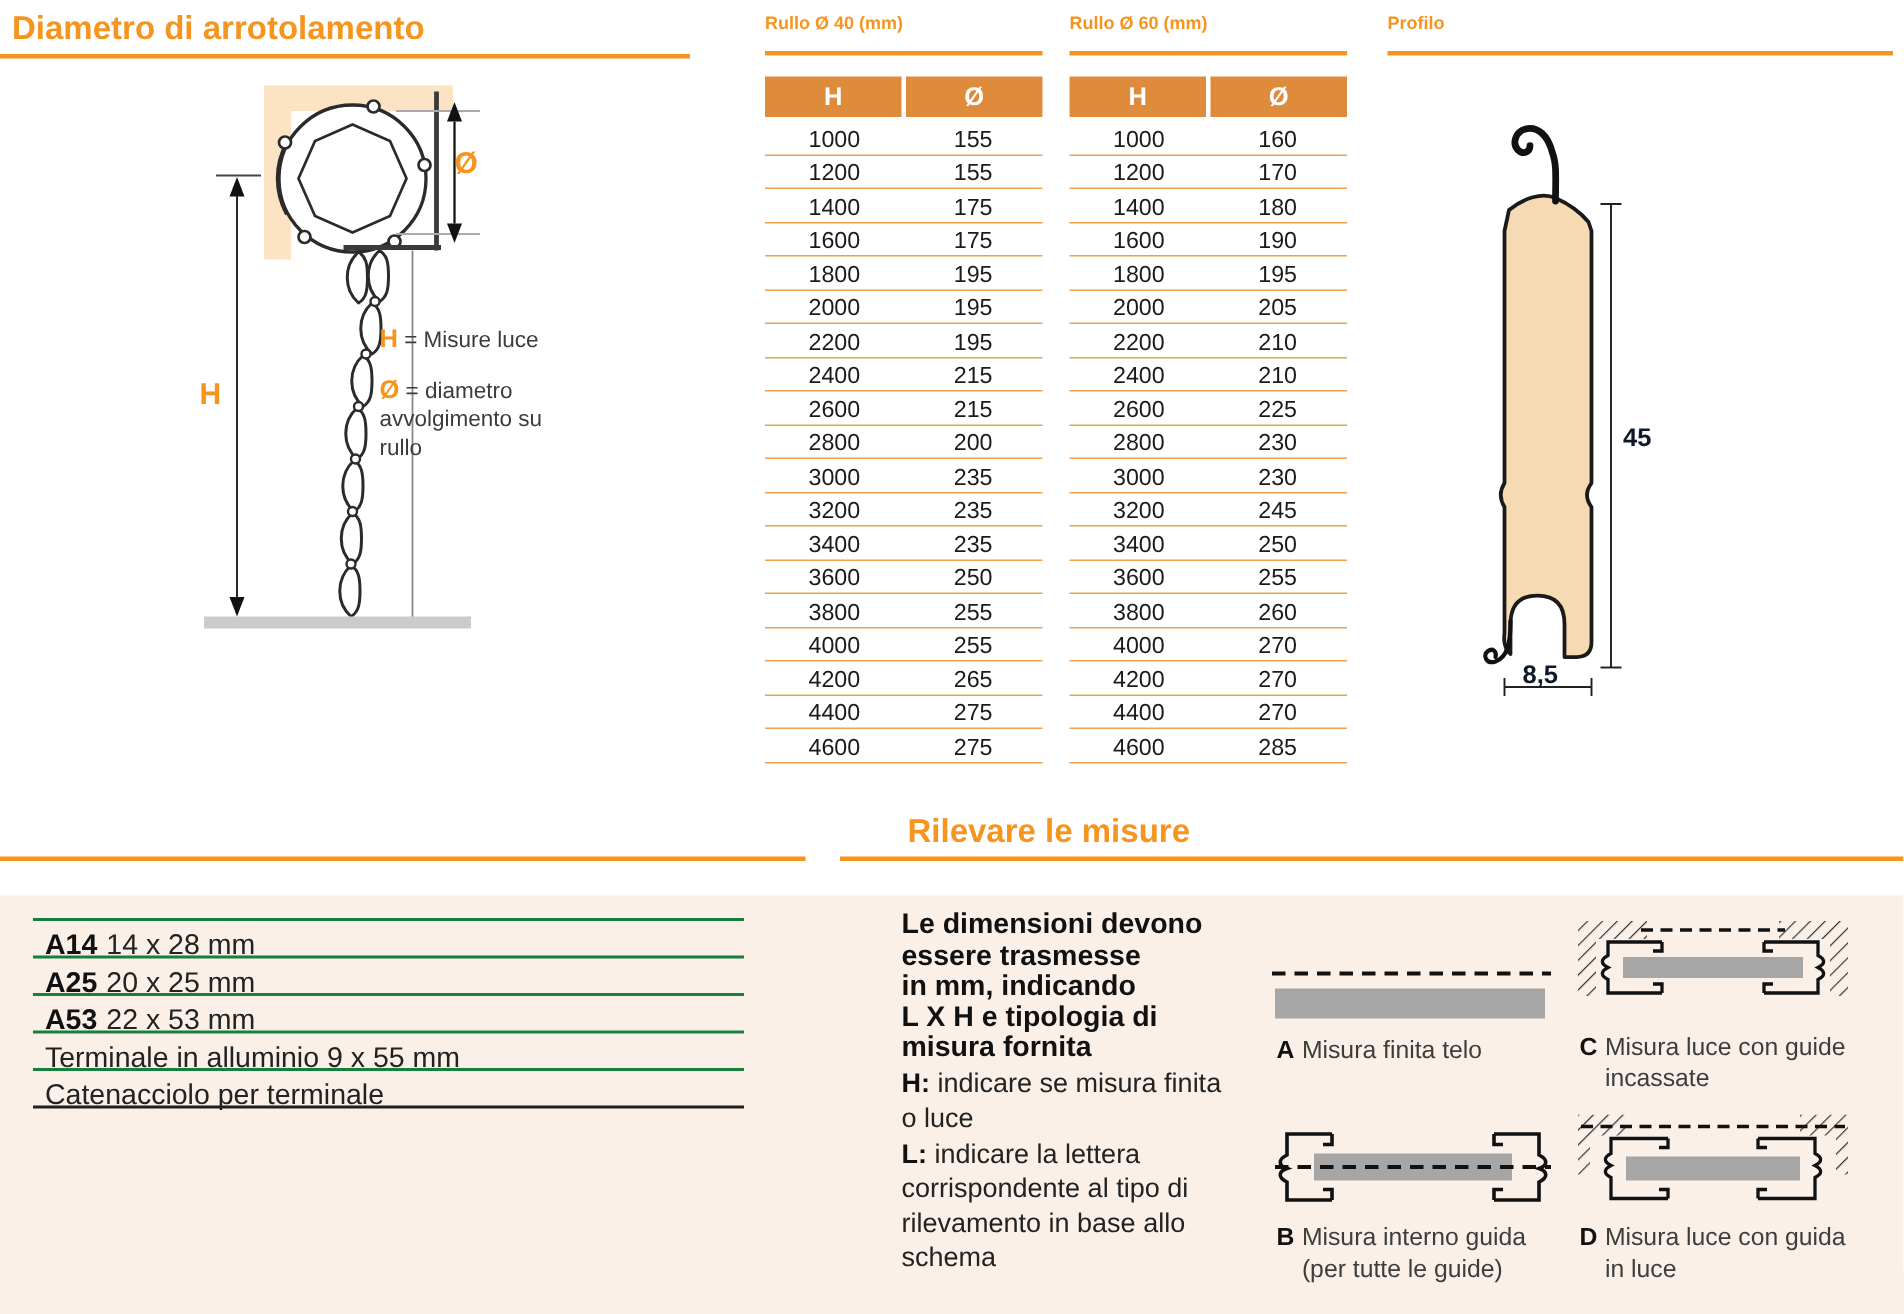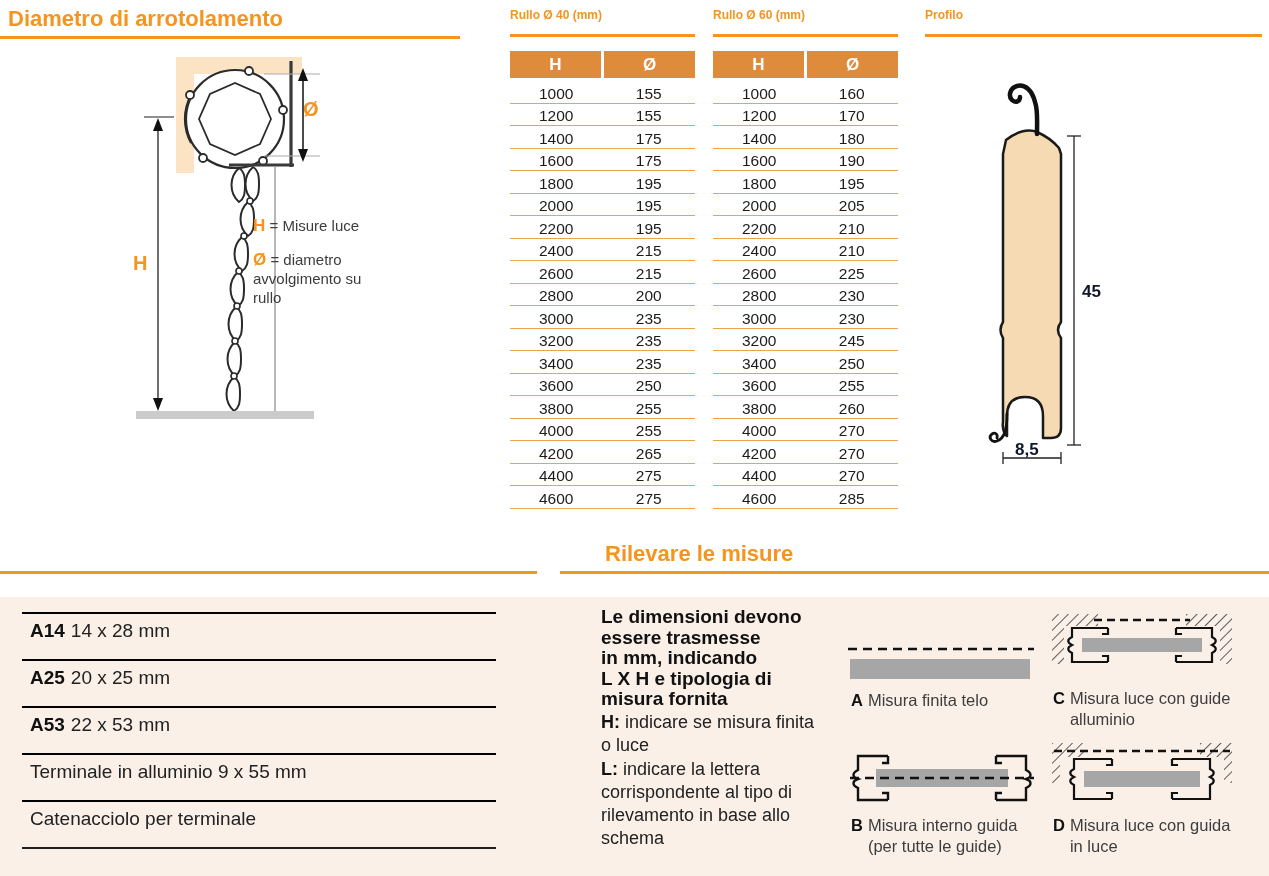--- a/index.html
+++ b/index.html
@@ -30,21 +30,21 @@
   
   .dimlab{color:var(--orange);font-weight:700;font-size:20px;}
   .legend{font-size:15px;color:#3c3c3c;line-height:19px;}
   .legend b{color:var(--orange);font-size:17px;}
 
   .plabel{font-weight:700;font-size:17px;color:#0f172a;}
 
   
   .panel{position:absolute;left:0;top:597px;width:1269px;height:279px;background:var(--panel);}
   .glist{position:absolute;left:22px;top:612px;width:474px;border-bottom:2px solid #1f1f1f;}
-  .glist-item{border-top:2px solid #000000;height:47px;line-height:34.5px;
+  .glist-item{border-top:2px solid #15803d;height:25px;line-height:34.5px;
       font-size:19px;color:#222;padding-left:8px;white-space:nowrap;}
   .glist-item b{color:#111;margin-right:6px;}
 
   .mtext{position:absolute;left:601px;top:607px;width:214px;color:#111;}
   .mintro{font-size:19px;font-weight:700;line-height:20.5px;white-space:pre-line;}
   .mpar{font-size:18px;line-height:23px;color:#222;margin-top:1px;}
   .mpar b{color:#111;}
 
   .cap{display:flex;gap:5px;font-size:16.5px;line-height:21px;color:#3d3d3d;}
   .cap b{color:#111;flex:0 0 auto;}
@@ -366,21 +366,21 @@
     <g fill="none" stroke="#111" stroke-width="2.2">
       <path d="M56,18 L20,18 L20,27 C15,29.5 15,32.5 20,35 C15,37.5 15,40.5 20,43 L20,52 L56,52"></path>
       <path d="M56,18 v6 h-6 M56,52 v-6 h-6"></path>
       <path d="M124,18 L160,18 L160,27 C165,29.5 165,32.5 160,35 C165,37.5 165,40.5 160,43 L160,52 L124,52"></path>
       <path d="M124,18 v6 h6 M124,52 v-6 h6"></path>
     </g>
     <rect x="30" y="28" width="120" height="14" fill="#A6A6A6"></rect>
   </svg>
   <div class="cap abs" style="left:1053px;top:688px;width:188px">
     <b>C</b>
-    <span>Misura luce con guide alluminio</span>
+    <span>Misura luce con guide incassate</span>
   </div>
 
   <svg class="abs" style="left:846px;top:748px" width="192" height="60" viewBox="0 0 192 60">
     <rect x="30" y="21" width="132" height="18" fill="#A6A6A6"></rect>
     <g fill="none" stroke="#111" stroke-width="2.4">
       <path d="M42,8 L12,8 L12,22 C6,25 6,29 12,31 C6,33 6,37 12,40 L12,52 L42,52"></path>
       <path d="M42,8 v7 h-6 M42,52 v-7 h-6"></path>
       <path d="M150,8 L180,8 L180,22 C186,25 186,29 180,31 C186,33 186,37 180,40 L180,52 L150,52"></path>
       <path d="M150,8 v7 h6 M150,52 v-7 h6"></path>
     </g>

